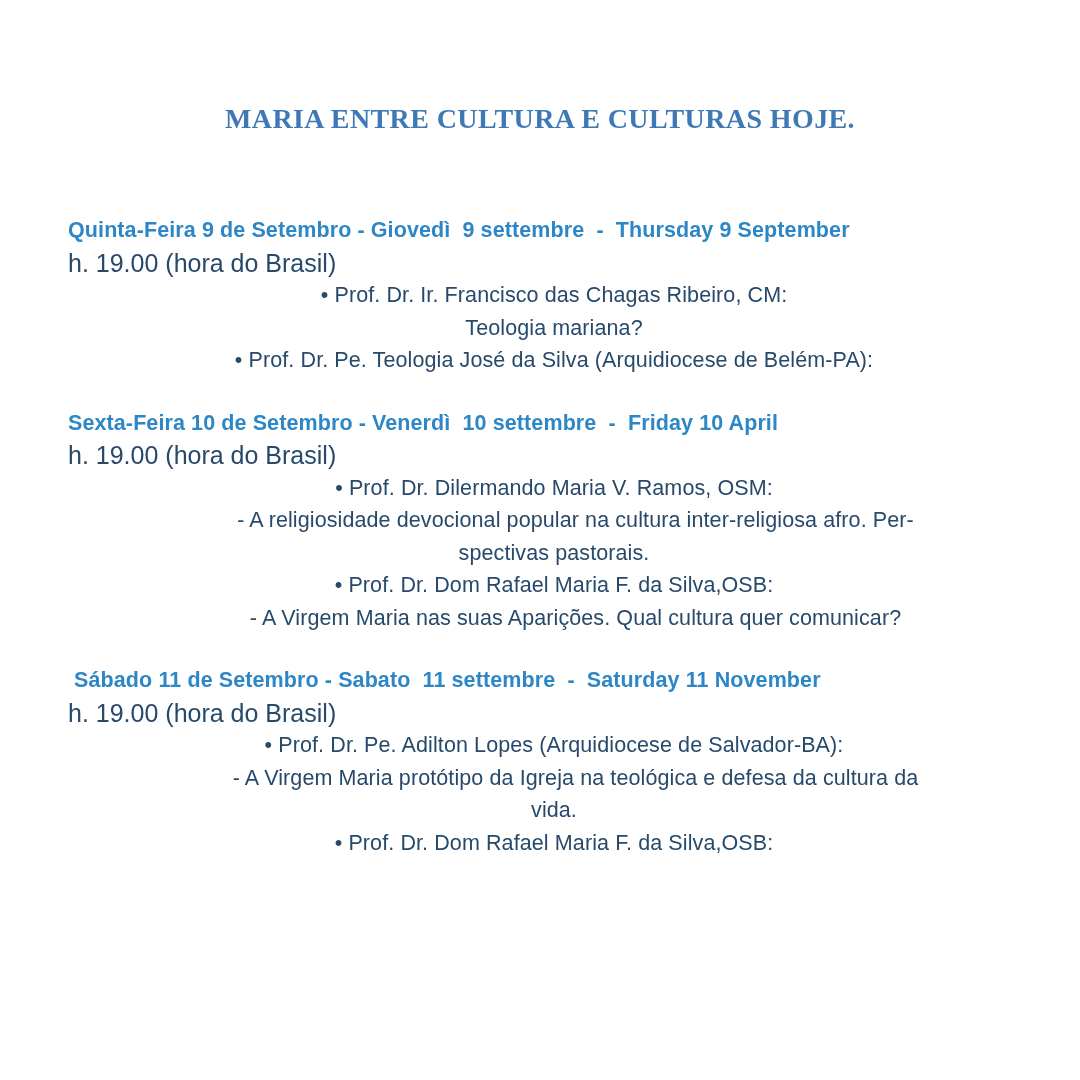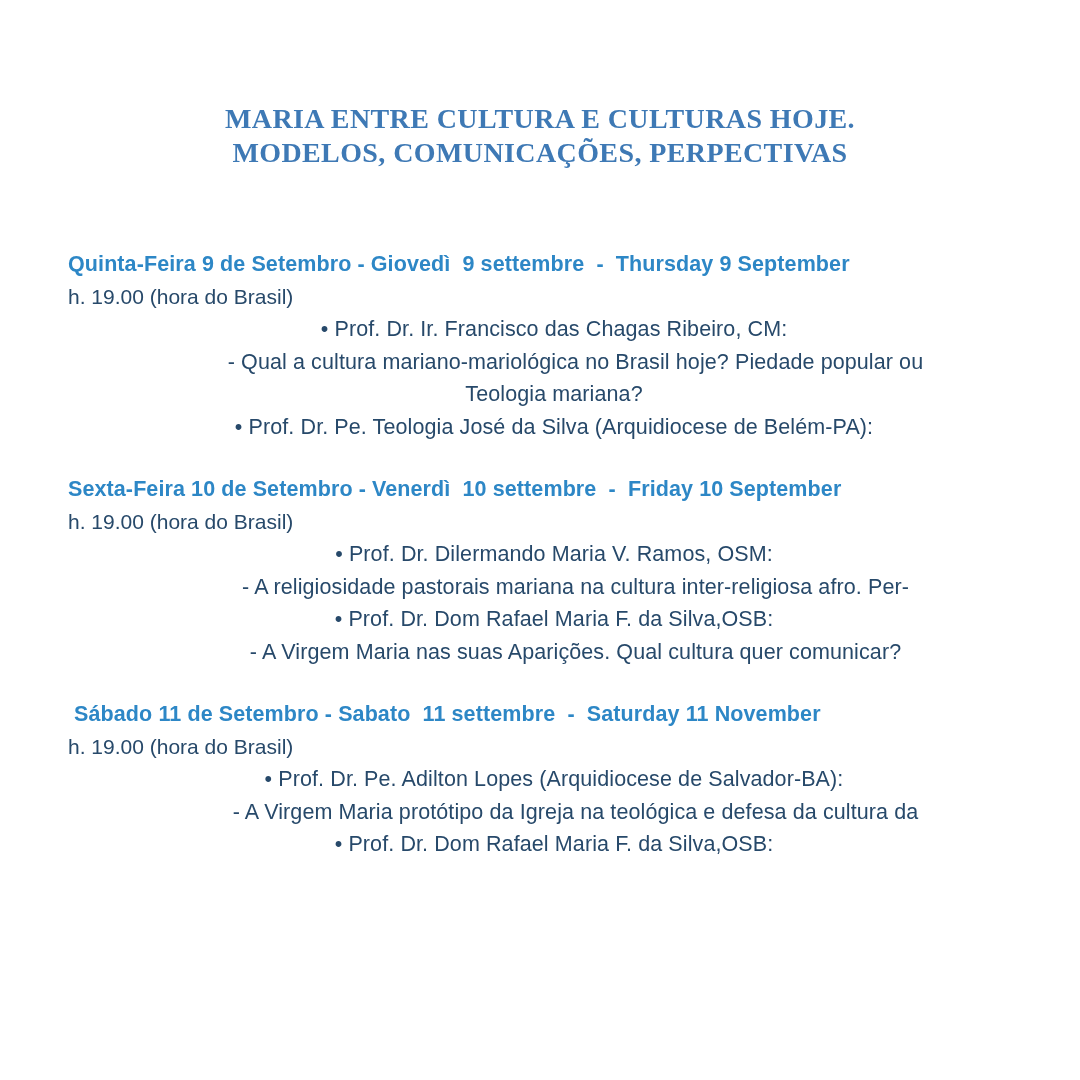--- a/index.html
+++ b/index.html
@@ -40,21 +40,21 @@
   .day-header {
     margin: 0;
     font-size: 21.5px;
     line-height: 32.5px;
     font-weight: bold;
     color: var(--header-blue, #2d87c6);
     white-space: pre;
     letter-spacing: 0.1px;
   }
   .time-line {
-    font-size: 21px;
+    font-size: 25px;
     line-height: 32.5px;
     color: var(--body-navy, #27496a);
     white-space: pre;
   }
   .line {
     font-size: 21.5px;
     line-height: 32.5px;
     color: var(--body-navy, #27496a);
     white-space: pre;
     letter-spacing: 0.1px;
@@ -63,49 +63,49 @@
   .line-talk {
     padding-left: 43px;
   }
 </style>
 </head>
 <body>
 
 <div class="page">
   <h1 class="title">
     <span>MARIA ENTRE CULTURA E CULTURAS HOJE.</span><br>
-    <span>MODELOS, COMUNICAÇÕES, PERPECTIVAS</span>
   </h1>
 
   <main class="schedule" id="sections">
   <section class="day">
     <h2 class="day-header">Quinta-Feira 9 de Setembro - Giovedì  9 settembre  -  Thursday 9 September</h2>
     <div class="time-line">h. 19.00 (hora do Brasil)</div>
     <div class="lines">
           <div class="line line-speaker">• Prof. Dr. Ir. Francisco das Chagas Ribeiro, CM:</div>
-          <div class="line line-talk">- Qual a cultura mariano-mariológica no Brasil hoje? Piedade popular ou</div>
           <div class="line line-cont">Teologia mariana?</div>
           <div class="line line-speaker">• Prof. Dr. Pe. Teologia José da Silva (Arquidiocese de Belém-PA):</div>
         </div>
   </section>
 
   <section class="day">
-    <h2 class="day-header">Sexta-Feira 10 de Setembro - Venerdì  10 settembre  -  Friday 10 September</h2>
+    <h2 class="day-header">Sexta-Feira 10 de Setembro - Venerdì  10 settembre  -  Friday 10 April</h2>
     <div class="time-line">h. 19.00 (hora do Brasil)</div>
     <div class="lines">
           <div class="line line-speaker">• Prof. Dr. Dilermando Maria V. Ramos, OSM:</div>
-          <div class="line line-talk">- A religiosidade pastorais mariana na cultura inter-religiosa afro. Per-</div>
+          <div class="line line-talk">- A religiosidade devocional popular na cultura inter-religiosa afro. Per-</div>
+          <div class="line line-cont">spectivas pastorais.</div>
           <div class="line line-speaker">• Prof. Dr. Dom Rafael Maria F. da Silva,OSB:</div>
           <div class="line line-talk">- A Virgem Maria nas suas Aparições. Qual cultura quer comunicar?</div>
         </div>
   </section>
 
   <section class="day">
     <h2 class="day-header"> Sábado 11 de Setembro - Sabato  11 settembre  -  Saturday 11 November</h2>
     <div class="time-line">h. 19.00 (hora do Brasil)</div>
     <div class="lines">
           <div class="line line-speaker">• Prof. Dr. Pe. Adilton Lopes (Arquidiocese de Salvador-BA):</div>
           <div class="line line-talk">- A Virgem Maria protótipo da Igreja na teológica e defesa da cultura da</div>
+          <div class="line line-cont">vida.</div>
           <div class="line line-speaker">• Prof. Dr. Dom Rafael Maria F. da Silva,OSB:</div>
         </div>
   </section>
 </main>
 </div>
 
 </body></html>

